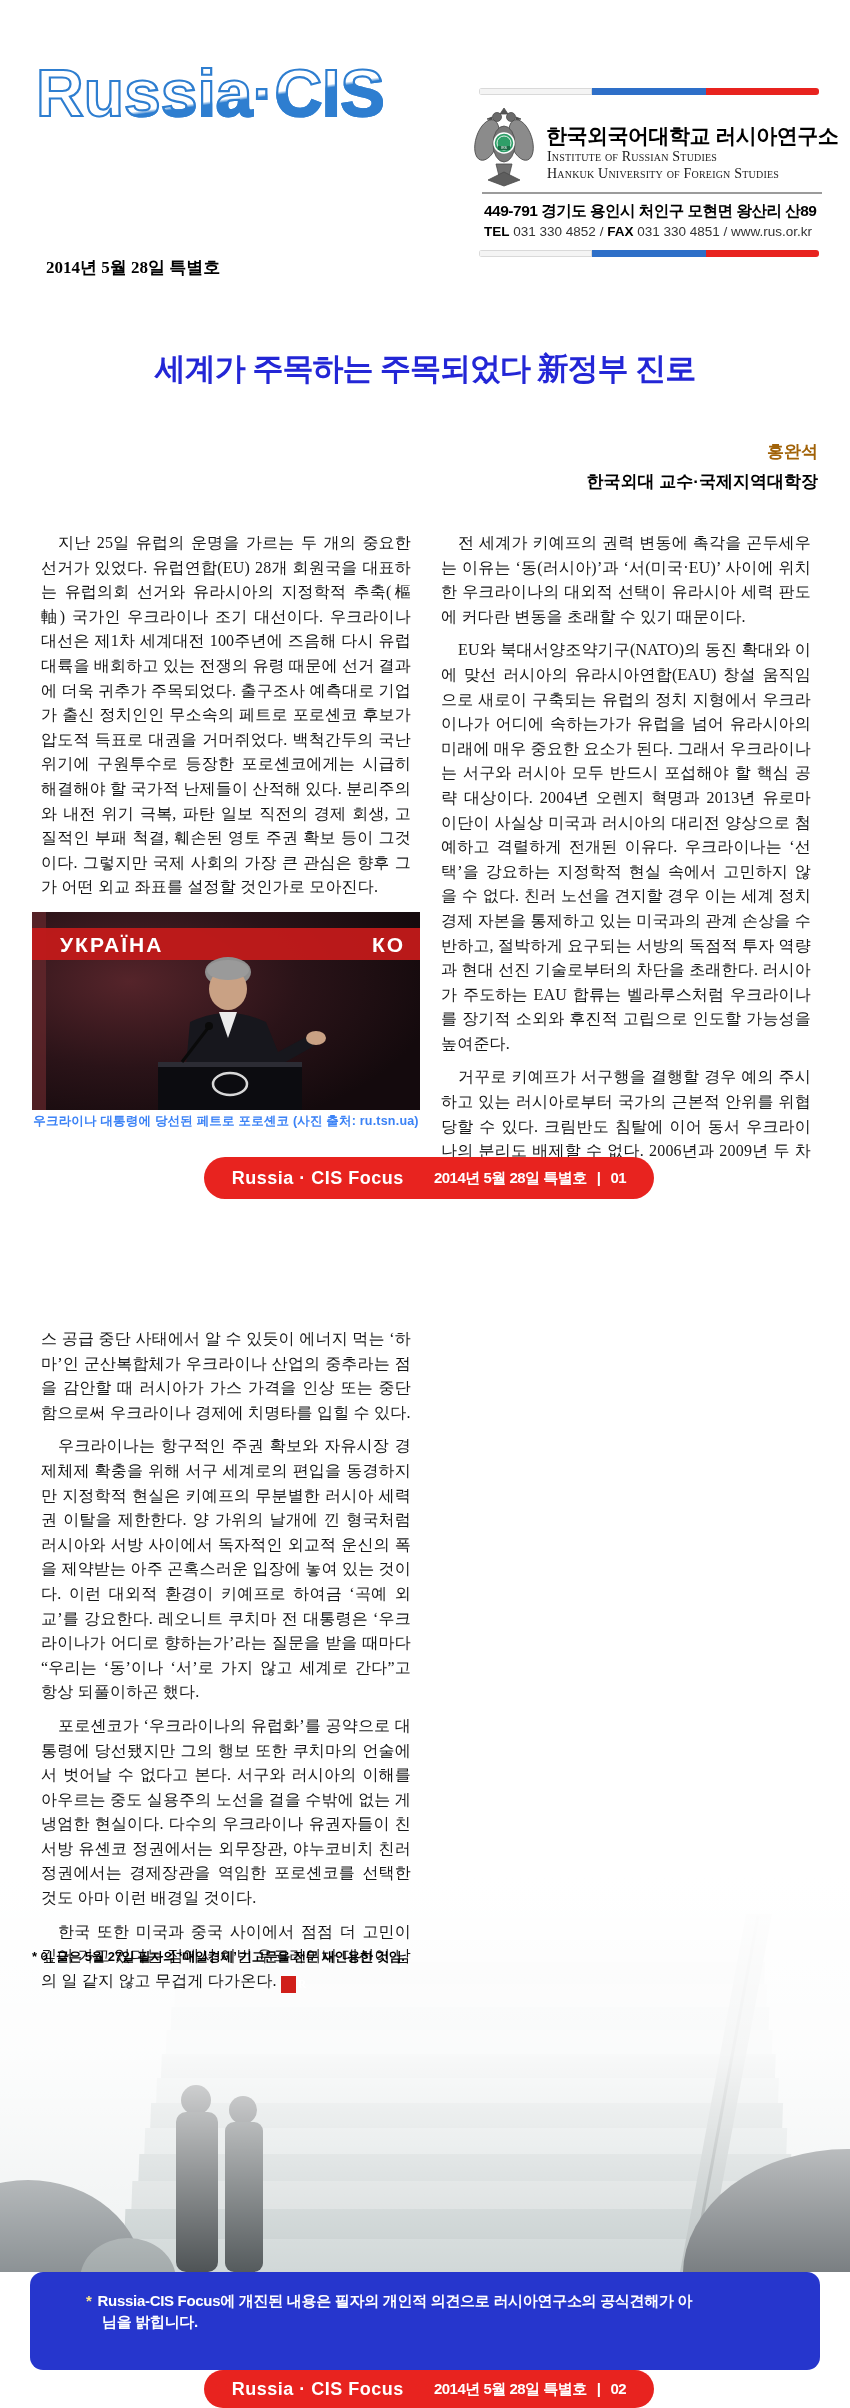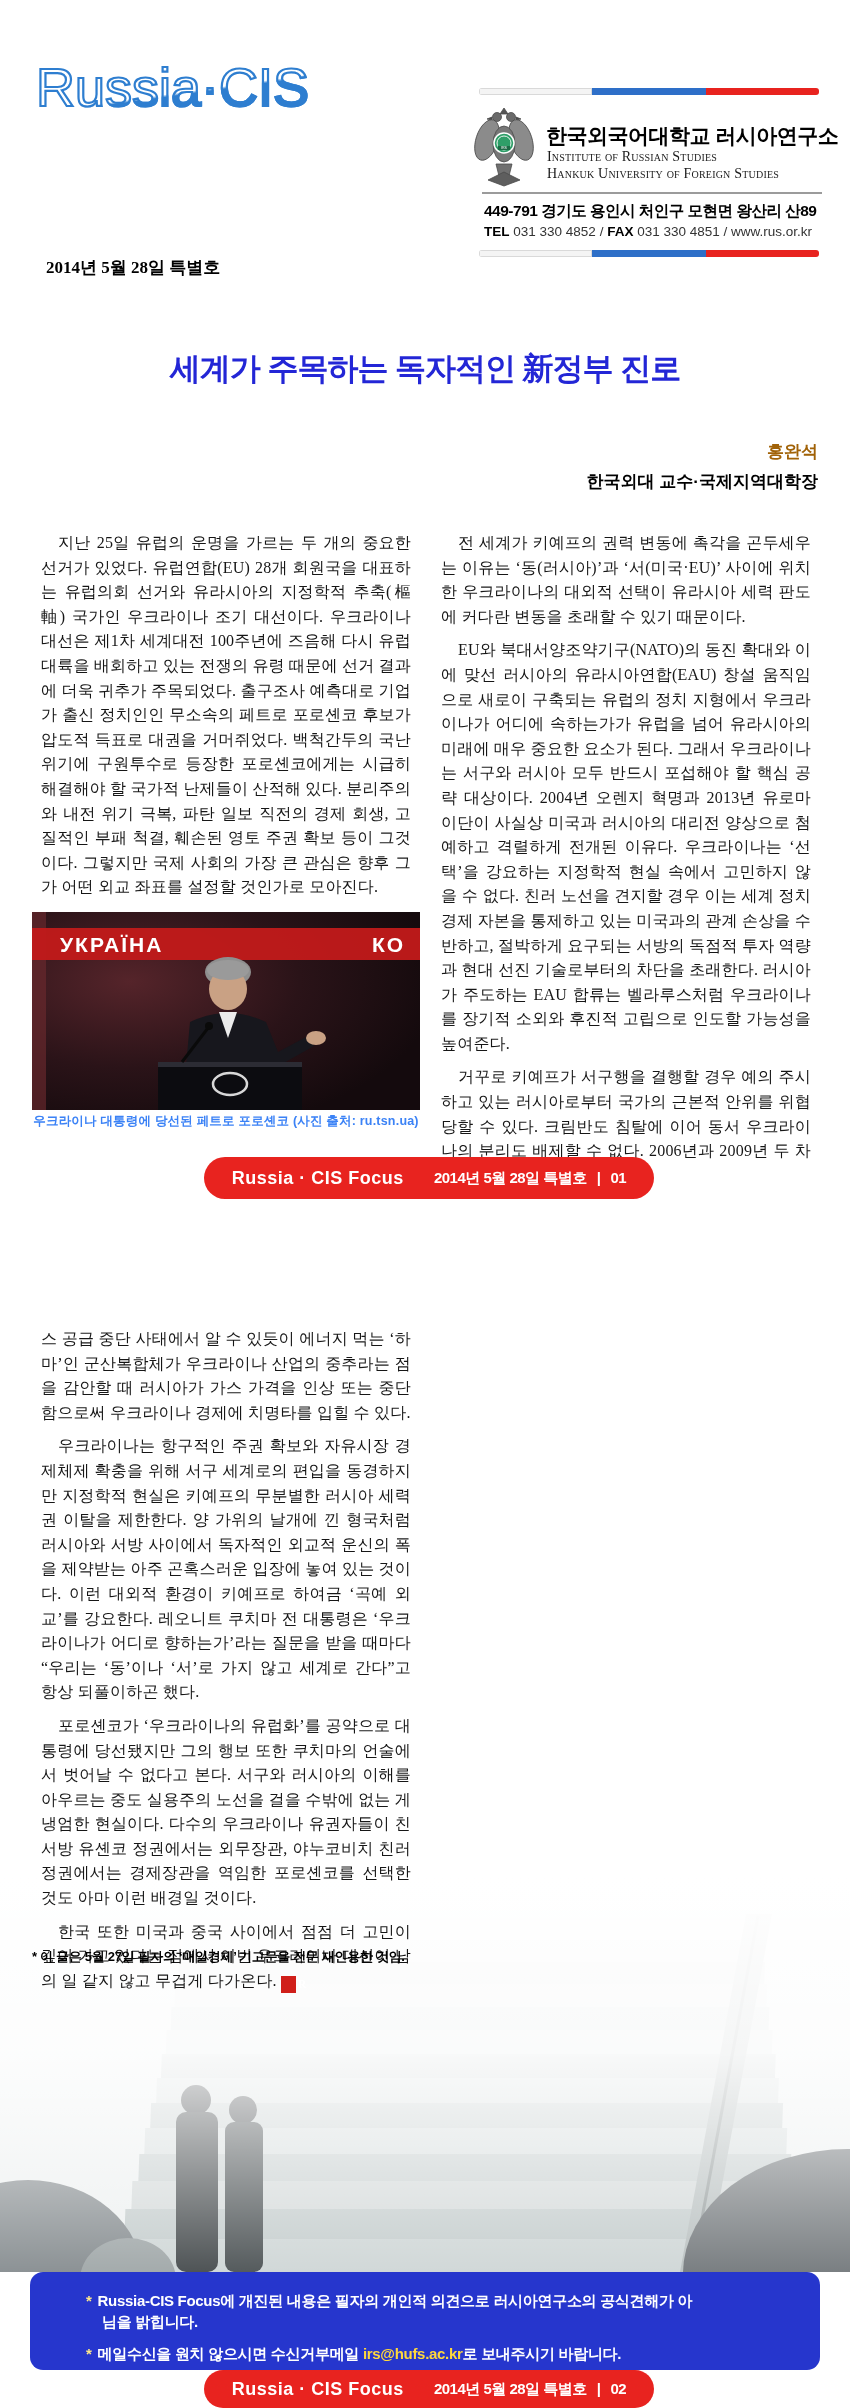--- a/index.html
+++ b/index.html
@@ -4,21 +4,21 @@
 <style>
   html,body { margin:0; padding:0; background:#888; }
   .page {
     position:relative; width:850px; height:2408px; margin:0 auto;
     background:#ffffff; overflow:hidden;
     font-family:"Liberation Sans", sans-serif; color:#111;
   }
   
   .logo1 {
     position:absolute; left:36px; top:60px;
-    font-size:54px; font-weight:400; letter-spacing:0px; line-height:1;
+    font-size:66px; font-weight:700; letter-spacing:0px; line-height:1;
     -webkit-text-stroke:2.2px #2e7ed0;
     background:linear-gradient(172deg,#ffffff 0 57%, #2e7ed0 60% 100%);
     -webkit-background-clip:text; background-clip:text;
     color:transparent;
   }
   .logo2 {
     position:absolute; left:30px; top:128px;
     font-size:100px; font-weight:800; letter-spacing:-3px; line-height:1;
     background:linear-gradient(170deg,#2e7ed0 0 46%, #e8231f 52% 100%);
     -webkit-background-clip:text; background-clip:text;
@@ -150,21 +150,21 @@
     <span>www.rus.or.kr</span>
   </div>
 
   <div class="issue-date">2014년 5월 28일 특별호</div>
   <div class="flag flag2">
     <span class="fw"></span>
       <span class="fb"></span>
       <span class="fr"></span>
   </div>
 
-  <h1 class="title">세계가 주목하는 독자적인 新정부 진로</h1>
+  <h1 class="title">세계가 주목하는 주목되었다 新정부 진로</h1>
   <div class="author-name">홍완석</div>
   <div class="author-title">한국외대 교수·국제지역대학장</div>
 
   <div class="col col-left1">
     <p>지난 25일 유럽의 운명을 가르는 두 개의 중요한 선거가 있었다. 유럽연합(EU) 28개 회원국을 대표하는 유럽의회 선거와 유라시아의 지정학적 추축(樞軸) 국가인 우크라이나 조기 대선이다. 우크라이나 대선은 제1차 세계대전 100주년에 즈음해 다시 유럽 대륙을 배회하고 있는 전쟁의 유령 때문에 선거 결과에 더욱 귀추가 주목되었다. 출구조사 예측대로 기업가 출신 정치인인 무소속의 페트로 포로셴코 후보가 압도적 득표로 대권을 거머쥐었다. 백척간두의 국난 위기에 구원투수로 등장한 포로셴코에게는 시급히 해결해야 할 국가적 난제들이 산적해 있다. 분리주의와 내전 위기 극복, 파탄 일보 직전의 경제 회생, 고질적인 부패 척결, 훼손된 영토 주권 확보 등이 그것이다. 그렇지만 국제 사회의 가장 큰 관심은 향후 그가 어떤 외교 좌표를 설정할 것인가로 모아진다.</p>
 
     <svg class="photo" viewBox="0 0 388 198">
       <defs>
         <radialGradient id="pgBg" cx="25%" cy="35%" r="80%">
           <stop offset="0%" stop-color="#55242a"></stop>
@@ -260,23 +260,20 @@
     <p>포로셴코가 ‘우크라이나의 유럽화’를 공약으로 대통령에 당선됐지만 그의 행보 또한 쿠치마의 언술에서 벗어날 수 없다고 본다. 서구와 러시아의 이해를 아우르는 중도 실용주의 노선을 걸을 수밖에 없는 게 냉엄한 현실이다. 다수의 우크라이나 유권자들이 친서방 유셴코 정권에서는 외무장관, 야누코비치 친러 정권에서는 경제장관을 역임한 포로셴코를 선택한 것도 아마 이런 배경일 것이다.</p>
     <p><span>한국 또한 미국과 중국 사이에서 점점 더 고민이 깊어 가고 있다는 점에서 이번 우크라이나 대선이 남의 일 같지 않고 무겁게 다가온다.</span><span class="endmark">R</span></p>
   </div>
 
   <div class="footnote">* 이 글은 5월 27일 필자의 ‘매일경제’ 기고문을 전문 재인용한 것임.</div>
 
   <div class="notice">
     <div class="notice-line">
       <span class="n-ast">*</span><span class="n-brand">Russia-CIS Focus</span><span>에 개진된 내용은 필자의 개인적 의견으로 러시아연구소의 공식견해가 아님을 밝힙니다.</span>
     </div>
-    <div class="notice-line">
-      <span class="n-ast">*</span><span>메일수신을 원치 않으시면 수신거부메일 </span><a href="#" class="n-email">irs@hufs.ac.kr</a><span>로 보내주시기 바랍니다.</span>
-    </div>
   </div>
 
   <div class="footerbar footer2">
     <span class="fb-brand">Russia · CIS Focus</span>
     <span class="fb-issue">
       <span>2014년 5월 28일 특별호</span>
       <span>|</span>
       <span>02</span>
     </span>
   </div>

